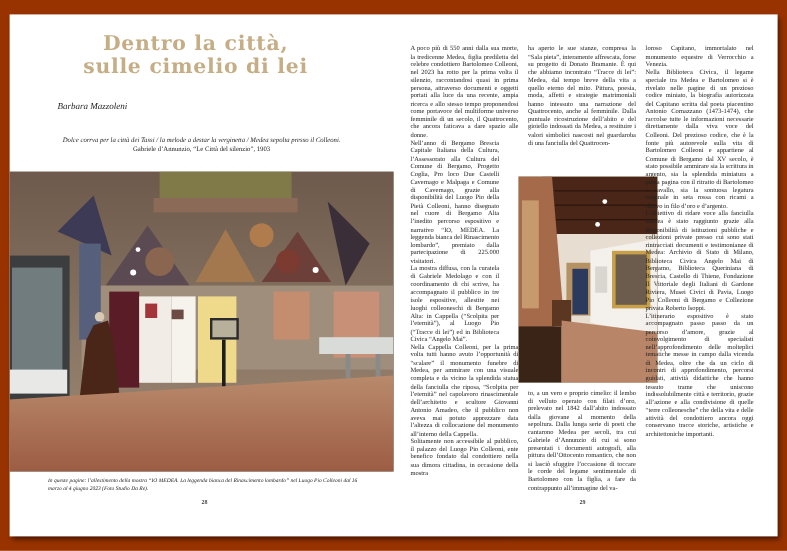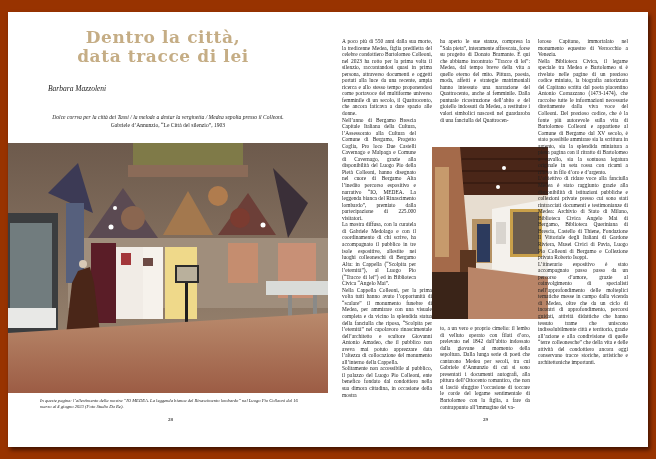--- a/index.html
+++ b/index.html
@@ -54,21 +54,21 @@
   }
 </style>
 </head>
 <body>
 
 <div class="spread">
 
   <div class="page-left">
     <div class="title">
       <div>Dentro la città,</div>
-      <div>data tracce di lei</div>
+      <div>sulle cimelio di lei</div>
     </div>
     <div class="author">Barbara Mazzoleni</div>
     <div class="epigraph">
       <span class="verse">Dolce corrva per la città dei Tassi / la melode a destar la verginetta / Medea sepolta presso il Colleoni.</span>
       <span>Gabriele d’Annunzio, “Le Città del silenzio”, 1903</span>
     </div>
 
     <div class="photo-left" title="Exhibition hall with frescoed Gothic vaults, display cases, a Renaissance gown on a mannequin and panels of the exhibition IO, MEDEA">
       <svg width="320" height="250" viewBox="0 0 320 250">
         <defs>

